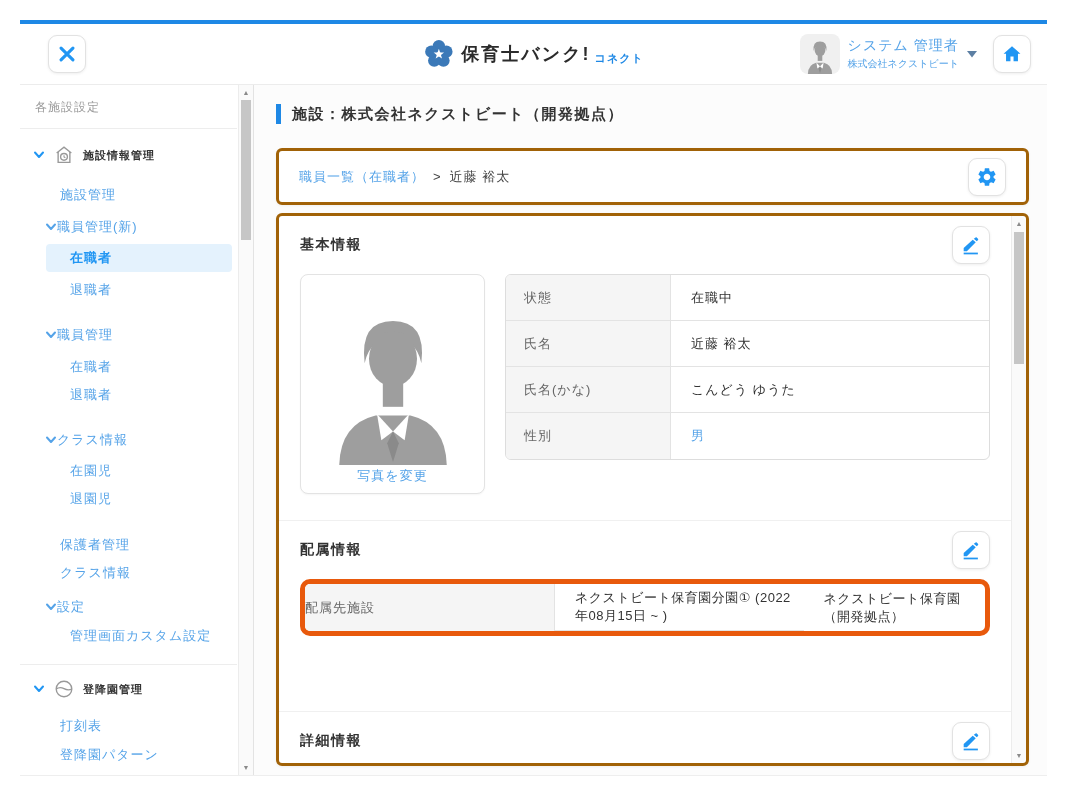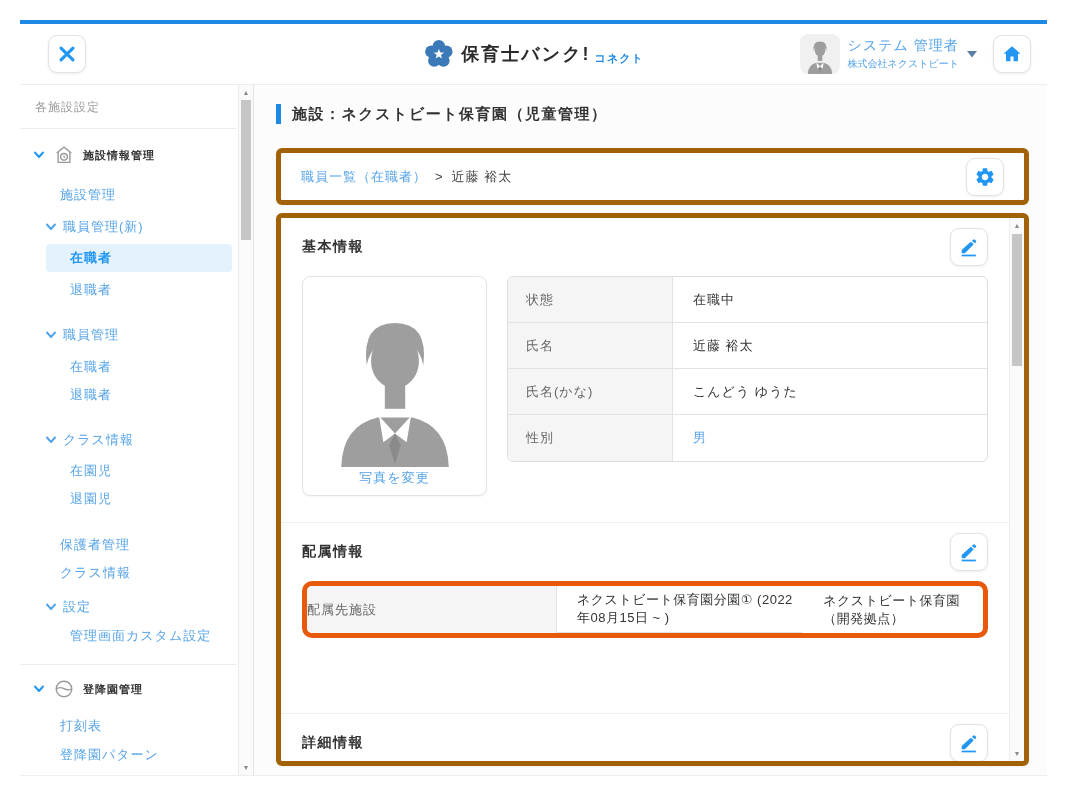--- a/index.html
+++ b/index.html
@@ -24,39 +24,39 @@
 
   
   .body { display:flex; height:691px; border-bottom:1px solid #eee; }
   .sidebar { width:234px; border-right:1px solid #e3e3e3; position:relative; padding-top:12px;
     font-size:13px; background:#fff; flex:none; }
   .side-inner { padding-right:16px; }
   .side-title { color:#9a9a9a; font-size:12px; padding:2px 0 12px 15px; letter-spacing:1px; }
   .side-divider { border:none; border-top:1px solid #ededed; }
   .s-group { display:flex; align-items:center; gap:8px; padding-left:13px; height:28px;
     font-weight:bold; color:#333; font-size:11px; letter-spacing:1px; cursor:pointer; }
-  .s-sub { display:flex; align-items:center; gap:6px; padding-left:25px; height:28px;
+  .s-sub { display:flex; align-items:center; padding-left:25px; height:28px;
     color:#55A3E8; letter-spacing:1px; cursor:pointer; }
   .s-link1 { padding-left:40px; height:28px; line-height:28px; color:#55A3E8; letter-spacing:1px; cursor:pointer; }
   .s-link2 { padding-left:50px; height:28px; line-height:28px; color:#55A3E8; letter-spacing:1px; cursor:pointer; }
   .s-link2.selected { background:#E4F2FD; color:#2196F3; font-weight:bold;
     margin-left:26px; margin-right:5px; padding-left:24px; border-radius:4px; }
 
   .v-scroll { position:absolute; top:0; right:0; bottom:0; width:15px; background:#fafafa;
     border-left:1px solid #ececec; }
   .v-scroll .arr { position:absolute; left:0; width:14px; text-align:center; font-size:7px; color:#8a8a8a; cursor:pointer; }
   .v-scroll .arr.up { top:4px; } .v-scroll .arr.down { bottom:4px; }
   .v-scroll .thumb { position:absolute; left:2px; width:10px; background:#c6c6c6; cursor:pointer; }
 
   main { flex:1; background:#fcfcfc; padding:14px 18px 0 22px; position:relative; overflow:hidden; }
   .page-title-row { display:flex; align-items:center; gap:11px; margin-top:5px; }
   .tbar { width:5px; height:20px; background:#1E88E5; }
   h1 { font-size:15px; font-weight:bold; color:#333; letter-spacing:1.5px; }
 
-  .card { background:#fff; border:5px solid #a16207; border-radius:6px; box-shadow:0 1px 3px rgba(0,0,0,.05); }
+  .card { background:#fff; border:3px solid #a16207; border-radius:6px; box-shadow:0 1px 3px rgba(0,0,0,.05); }
   .breadcrumb-card { margin-top:24px; height:57px; display:flex; align-items:center; padding:0 20px; }
   .breadcrumb { font-size:13px; letter-spacing:1px; display:flex; align-items:center; gap:8px; }
   .breadcrumb a { color:#55A3E8; text-decoration:none; cursor:pointer; }
   .breadcrumb .cur { color:#444; }
   .breadcrumb-card .icon-btn { margin-left:auto; }
 
   .detail-card { margin-top:8px; height:553px; position:relative; overflow:hidden; padding-right:15px; }
   section { padding:0 21px; }
   .sec-head { display:flex; align-items:center; padding-top:10px; height:48px; }
   h2 { font-size:14px; font-weight:bold; color:#333; letter-spacing:1.5px; }
@@ -239,21 +239,21 @@
       <div class="v-scroll">
         <div class="arr up">▲</div>
         <div class="thumb" style="top:15px;height:140px"></div>
         <div class="arr down">▼</div>
       </div>
     </nav>
 
     <main>
       <div class="page-title-row">
         <span class="tbar"></span>
-        <h1>施設：ネクストビート保育園（児童管理）</h1>
+        <h1>施設：株式会社ネクストビート（開発拠点）</h1>
       </div>
 
       <div class="card breadcrumb-card">
         <div class="breadcrumb">
           <a>職員一覧（在職者）</a>
           <span class="cur">&gt;</span>
           <span class="cur">近藤 裕太</span>
         </div>
         <button class="icon-btn">
           <svg width="22" height="22" viewBox="0 0 24 24">

